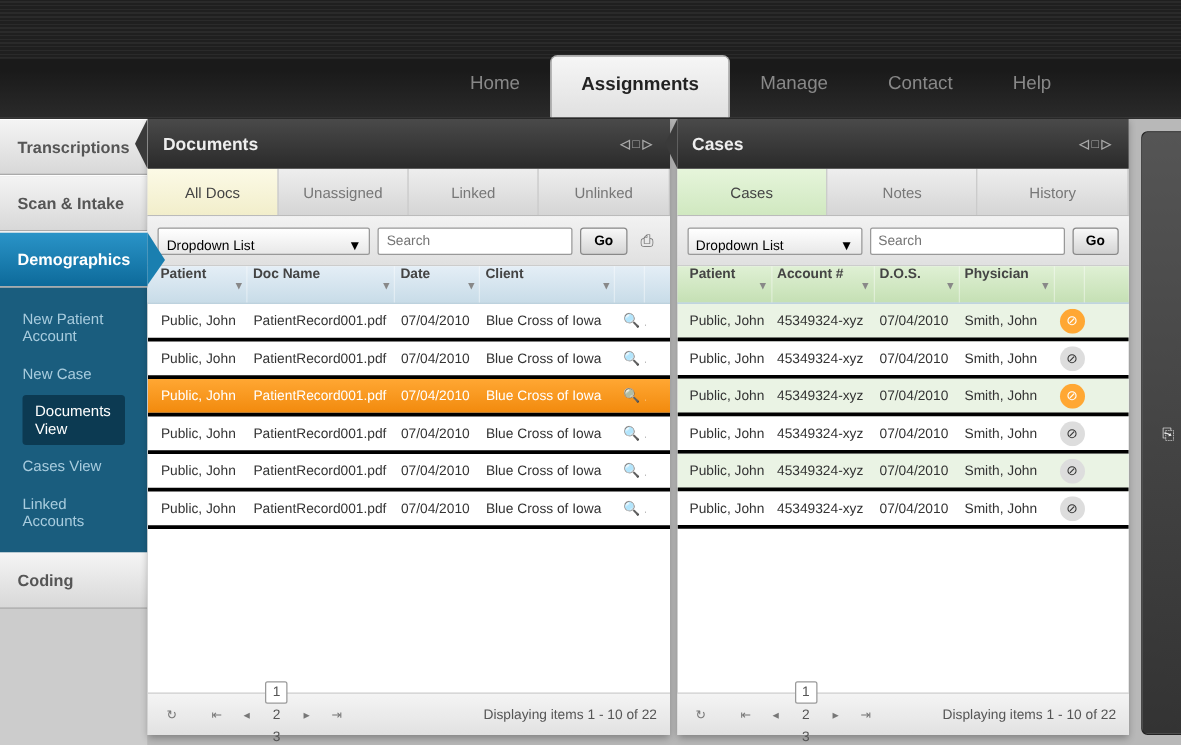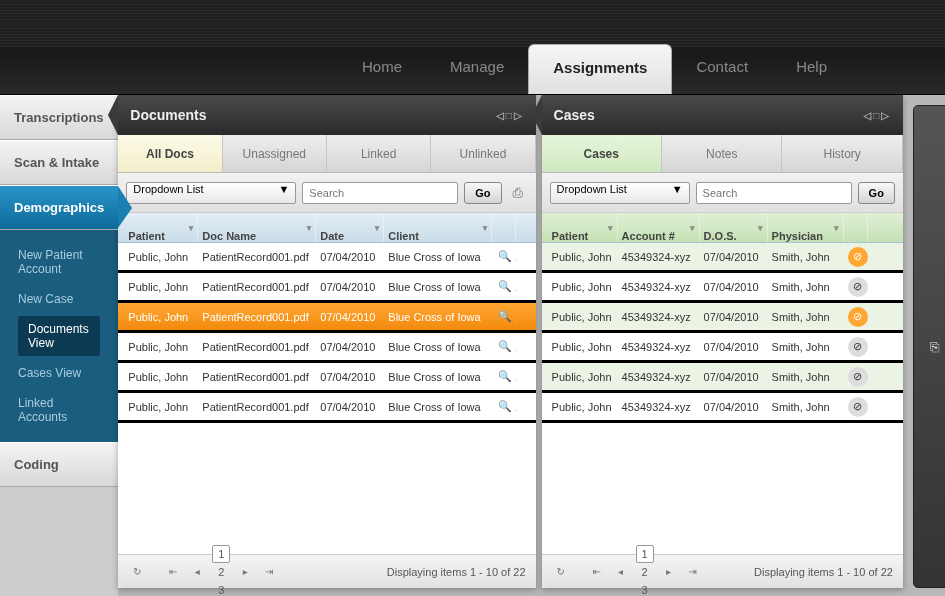--- a/index.html
+++ b/index.html
@@ -1,48 +1,48 @@
 <!DOCTYPE html>
 <html><head>
 <meta charset="utf-8">
 <style>
 *{box-sizing:border-box;margin:0;padding:0;font-family:Arial,Helvetica,sans-serif}
 body{width:945px;height:596px;background:#b8b8b8;overflow:hidden}
 .header{height:95px;background:linear-gradient(#3a3a3a,#1a1a1a 40%,#1a1a1a 60%,#2a2a2a);position:relative;border-bottom:1px solid #000}
 .header::before{content:"";position:absolute;top:0;left:0;right:0;height:50%;background:repeating-linear-gradient(0deg,#2a2a2a,#2a2a2a 1px,#1f1f1f 1px,#1f1f1f 3px)}
 .logo{position:absolute;top:8px;left:30px;font-size:44px;font-weight:bold;letter-spacing:4px;color:#ddd;font-family:Arial;z-index:2}
 .logo .io{color:#5ed7ff;text-shadow:0 0 14px #5ed7ff,0 0 8px #5ed7ff}
-.topnav{position:absolute;bottom:0;left:338px;display:flex;gap:0;z-index:2}
+.topnav{position:absolute;bottom:0;left:352px;display:flex;gap:0;z-index:2}
 .topnav-item{padding:14px 24px 18px;color:#888;font-size:15px;cursor:pointer}
 .topnav-item.active{background:linear-gradient(#f6f6f6,#e0e0e0);color:#222;border-radius:6px 6px 0 0;font-weight:bold;border:1px solid #aaa;border-bottom:none}
 .body{display:flex;height:501px}
 .sidebar{width:188px;background:#ccc;display:flex;flex-direction:column;font-size:13px}
 .side-sec{background:linear-gradient(#f4f4f4,#d8d8d8);border-top:1px solid #fff;border-bottom:1px solid #aaa;padding:14px 14px;color:#555;font-weight:bold;cursor:pointer}
 .side-sec.dark{background:linear-gradient(#2a94c8,#0d6a9a);color:#fff;position:relative}
 .side-sec.dark::after{content:"";position:absolute;right:-14px;top:0;width:0;height:0;border-top:22px solid transparent;border-bottom:20px solid transparent;border-left:14px solid #1a7fb0}
 .side-sub{background:#1a5d7e;padding:10px 0}
 .side-sub-item{padding:8px 18px;color:#a8ccde;font-size:12px;cursor:pointer}
 .side-sub-item.active{background:#0c3a52;color:#fff;border-radius:3px;margin:2px 18px;padding:6px 10px}
 .main{flex:1;display:flex;gap:6px;padding:0 0 8px 0;background:#b8b8b8}
 .panel{flex:1;background:#fff;display:flex;flex-direction:column;box-shadow:0 2px 6px rgba(0,0,0,.3);margin-top:0}
 .panel-head{height:40px;background:linear-gradient(#4a4a4a,#2a2a2a);color:#eee;display:flex;align-items:center;padding:16px 12px;font-size:14px;font-weight:bold;position:relative;justify-content:space-between}
 .panel-head::before{content:"";position:absolute;left:-10px;top:0;width:0;height:0;border-top:20px solid transparent;border-bottom:20px solid transparent;border-right:10px solid #3a3a3a}
 .pcollapse{font-size:10px;letter-spacing:2px;color:#aaa;cursor:pointer}
 .tabs{display:flex;background:#ddd;height:38px;border-bottom:1px solid #bbb}
 .tab{flex:1;display:flex;align-items:center;justify-content:center;font-size:12px;color:#777;cursor:pointer;background:linear-gradient(#eee,#d5d5d5);border-right:1px solid #c5c5c5}
-.tab.active{background:linear-gradient(#fcfae6,#f2eecb);color:#444;font-weight:bold}
+.tab.active{background:linear-gradient(#fcfae6,#f2eecb);color:#444;font-weight:normal}
 .tab.active.green{background:linear-gradient(#e6f5db,#d0e8c0)}
 .toolbar{height:40px;background:linear-gradient(#f2f2f2,#e0e0e0);display:flex;align-items:center;padding:0 8px;gap:6px;border-bottom:1px solid #ccc}
-.dd{flex:0 0 170px;height:22px;border:1px solid #999;background:linear-gradient(#fff,#e8e8e8);font-size:11px;padding:0 6px;display:flex;align-items:flex-start;justify-content:space-between;border-radius:2px;cursor:pointer}
+.dd{flex:0 0 170px;height:22px;border:1px solid #999;background:linear-gradient(#fff,#e8e8e8);font-size:11px;padding:0 6px;display:flex;align-items:flex-end;justify-content:space-between;border-radius:2px;cursor:pointer}
 .search{flex:1;height:22px;border:1px solid #999;font-size:11px;padding:0 6px;border-radius:2px}
 .go{height:22px;padding:0 10px;border:1px solid #888;background:linear-gradient(#f8f8f8,#d5d5d5);font-size:11px;border-radius:3px;cursor:pointer;font-weight:bold}
 .ticon{width:20px;height:20px;display:flex;align-items:center;justify-content:center;font-size:13px;color:#666;cursor:pointer}
 .thead{display:flex;background:linear-gradient(#e4eef6,#c8dce8);height:30px;border-bottom:1px solid #a8c4d4;font-size:11px;font-weight:bold;color:#444;padding:0 6px}
 .thead.green{background:linear-gradient(#dff0d4,#c5e0b4)}
-.th{display:flex;align-items:flex-end;padding:0 4px;border-right:1px solid rgba(255,255,255,.4);position:relative}
+.th{display:flex;align-items:flex-start;padding:0 4px;border-right:1px solid rgba(255,255,255,.4);position:relative}
 .sorticon{position:absolute;right:4px;top:10px;font-size:9px;color:#888}
 .tbody{flex:1;overflow:auto;font-size:11px;color:#333}
 .tr{display:flex;height:30px;align-items:center;border-bottom:3px solid #000000;padding:0 6px}
 .tr.sel{background:linear-gradient(#ffa733,#f28a0d);color:#fff;position:relative}
 .tr.sel::after{content:"";position:absolute;right:-14px;top:0;width:0;height:0;border-top:15px solid transparent;border-bottom:15px solid transparent;border-left:14px solid #f59520}
 .tr.alt{background:#eaf3e4}
 .td{padding:0 4px;overflow:hidden;white-space:nowrap;text-overflow:ellipsis}
 .magicon{width:18px;height:18px;border-radius:50%;display:inline-flex;align-items:center;justify-content:center;font-size:11px;color:#666;cursor:pointer}
 .linkicon{width:20px;height:20px;border-radius:50%;background:#ddd;display:inline-flex;align-items:center;justify-content:center;font-size:11px;cursor:pointer}
 .linkicon.on{background:#ffa733;color:#fff}
@@ -57,22 +57,22 @@
 .d-c1{width:74px}.d-c2{width:118px}.d-c3{width:68px}.d-c4{width:108px}.d-c5{width:24px}
 
 .c-c1{width:70px}.c-c2{width:82px}.c-c3{width:68px}.c-c4{width:76px}.c-c5{width:24px}
 </style>
 </head>
 <body>
 
 <div class="header">
   <div class="topnav" id="topnav">
       <div class="topnav-item">Home</div>
+      <div class="topnav-item active">Assignments</div>
       <div class="topnav-item">Manage</div>
-      <div class="topnav-item active">Assignments</div>
       <div class="topnav-item">Contact</div>
       <div class="topnav-item">Help</div>
     </div>
 </div>
 
 <div class="body">
   <div class="sidebar">
     <div class="side-sec">Transcriptions</div>
     <div class="side-sec">Scan &amp; Intake</div>
     <div class="side-sec dark">Demographics</div>

